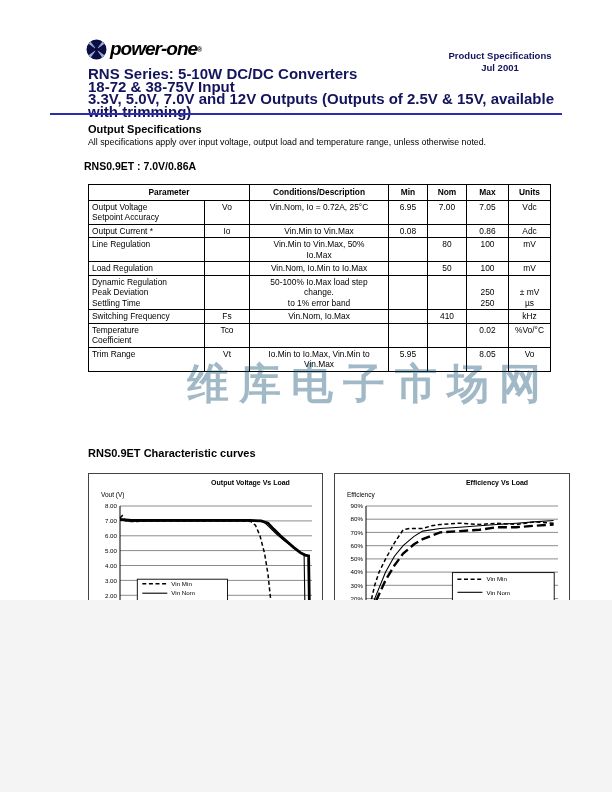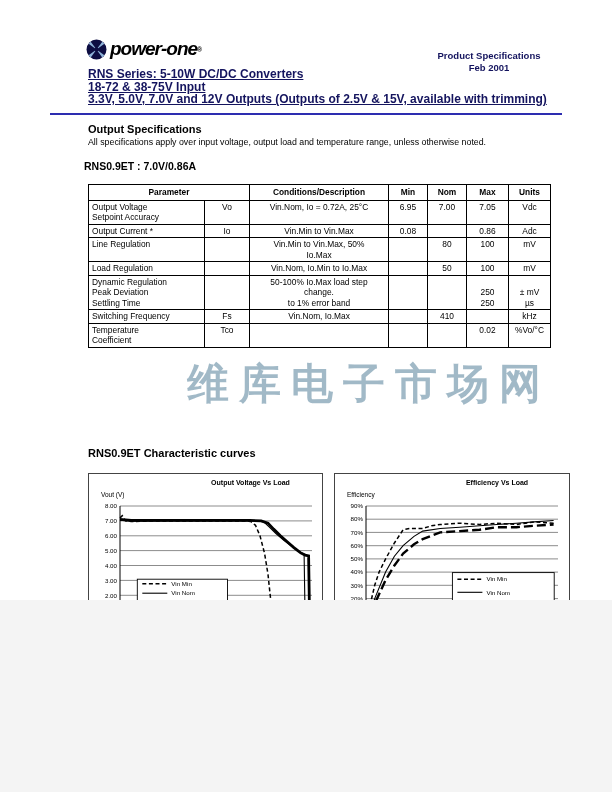--- a/index.html
+++ b/index.html
@@ -3,24 +3,24 @@
 <meta charset="utf-8">
 <style>
   html,body{margin:0;padding:0;background:#f4f4f4;}
   .page{position:relative;width:612px;height:600px;background:#fff;overflow:hidden;
         font-family:"Liberation Sans",sans-serif;color:#000;}
   
   .logo{position:absolute;left:86px;top:38px;display:flex;align-items:center;}
   .logo-emblem{width:21px;height:21px;margin-right:3px;}
   .logo-text{font-size:19px;font-weight:900;font-style:italic;letter-spacing:-1px;color:#000;}
   .logo-reg{font-size:7px;vertical-align:super;font-weight:700;}
-  .ps-block{position:absolute;right:48px;top:50px;width:150px;text-align:center;
+  .ps-block{position:absolute;right:37px;top:50px;width:150px;text-align:center;
             font-weight:bold;font-size:9.5px;color:#14145e;line-height:12px;}
-  .series-block{position:absolute;left:88px;top:68px;font-weight:bold;font-size:12px;
-            color:#14145e;line-height:12.5px;width:480px;text-decoration:underline;}
+  .series-block{position:absolute;left:88px;top:68px;font-weight:bold;font-size:15px;
+            color:#14145e;line-height:12.5px;width:480px;}
   .hrule{position:absolute;left:50px;top:113px;width:512px;height:2px;background:#2d2db0;}
   
   .sec-title{position:absolute;left:88px;top:123px;font-size:11px;font-weight:bold;}
   .sec-note{position:absolute;left:88px;top:137px;font-size:8.8px;}
   .model-heading{position:absolute;left:84px;top:160px;font-size:10.5px;font-weight:bold;}
   .curves-heading{position:absolute;left:88px;top:447px;font-size:11px;font-weight:bold;}
   
   .spec-table{position:absolute;left:88px;top:184px;width:462px;border-collapse:collapse;
               table-layout:fixed;font-size:8.4px;line-height:1.25;}
   .spec-table th,.spec-table td{border:1px solid #000;padding:1px 3px;vertical-align:top;
@@ -62,21 +62,21 @@
       <polygon points="10,10 2.5,15.5 4.5,17.5" fill="#8fb4da"></polygon>
       <polygon points="10,10 17.5,15.5 15.5,17.5" fill="#8fb4da"></polygon>
       <circle cx="10" cy="10" r="2" fill="#0d0d42"></circle>
     </svg>
     <span class="logo-text">power-one</span>
       <span class="logo-reg">®</span>
   </div>
 
   <div class="ps-block">
     <div>Product Specifications</div>
-    <div>Feb 2001</div>
+    <div>Jul 2001</div>
   </div>
 
   <div class="series-block">
     <div>RNS Series: 5-10W DC/DC Converters</div>
     <div>18-72 &amp; 38-75V Input</div>
     <div>3.3V, 5.0V, 7.0V and 12V Outputs (Outputs of 2.5V &amp; 15V, available with trimming)</div>
   </div>
 
   <div class="hrule"></div>
 
@@ -171,20 +171,30 @@
         </tr>
         <tr>
           <td class="c0">Temperature
 Coefficient</td>
           <td class="c1">Tco</td>
           <td class="c2"></td>
           <td class="c3"></td>
           <td class="c4"></td>
           <td class="c5">0.02</td>
           <td class="c6">%Vo/°C</td>
+        </tr>
+        <tr>
+          <td class="c0">Trim Range</td>
+          <td class="c1">Vt</td>
+          <td class="c2">Io.Min to Io.Max, Vin.Min to
+Vin.Max</td>
+          <td class="c3">5.95</td>
+          <td class="c4"></td>
+          <td class="c5">8.05</td>
+          <td class="c6">Vo</td>
         </tr>
       </tbody>
   </table>
 
   <div class="watermark">维库电子市场网</div>
 
   <div class="curves-heading">RNS0.9ET Characteristic curves</div>
 
   <div class="chartbox" id="chartbox0">
     <div class="chart-title">Output Voltage Vs Load</div>

